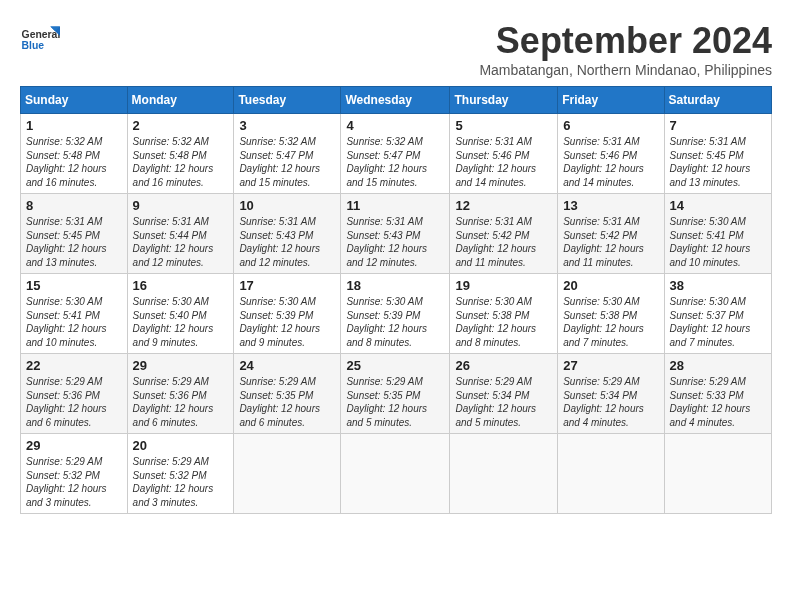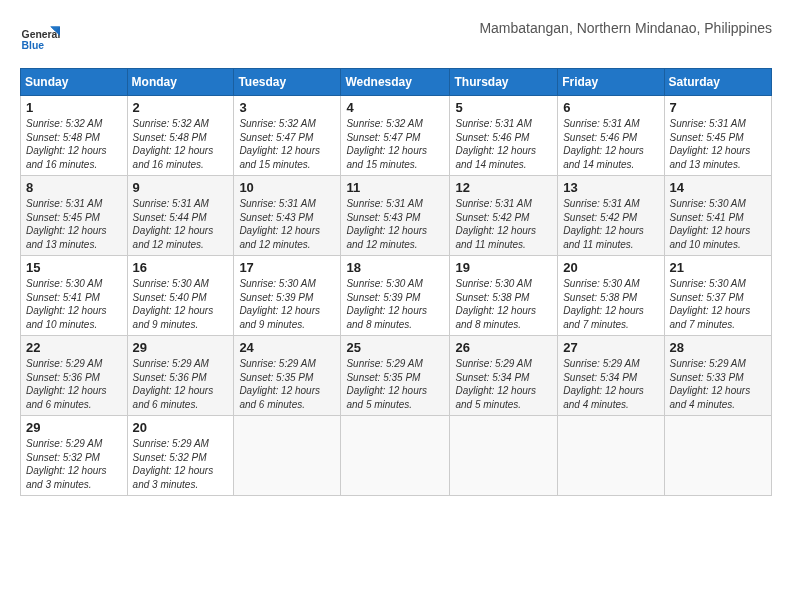--- a/index.html
+++ b/index.html
@@ -87,20 +87,21 @@
 <div class="header-section">
   <div class="logo">
     <svg class="logo-icon" viewBox="0 0 50 50" xmlns="http://www.w3.org/2000/svg">
       <text x="2" y="22" font-size="13" font-weight="bold" fill="#333">General</text>
       <text x="2" y="36" font-size="13" font-weight="bold" fill="#1a6bbf">Blue</text>
       <polygon points="38,8 50,8 50,20" fill="#1a6bbf"></polygon>
       <polygon points="38,8 50,8 44,14" fill="#2176c7"></polygon>
     </svg>
   </div>
   <div class="title-block">
+    <div class="month-title">September 2024</div>
     <div class="location-title">Mambatangan, Northern Mindanao, Philippines</div>
   </div>
 </div>
 
 <table class="calendar-table">
   <thead>
     <tr id="header-row">
         <th>Sunday</th>
         <th>Monday</th>
         <th>Tuesday</th>
@@ -250,21 +251,21 @@
 and 8 minutes.</div>
         </td>
         <td>
           <span class="day-number">20</span>
           <div class="cell-info">Sunrise: 5:30 AM
 Sunset: 5:38 PM
 Daylight: 12 hours
 and 7 minutes.</div>
         </td>
         <td>
-          <span class="day-number">21</span>
+          <span class="day-number">38</span>
           <div class="cell-info">Sunrise: 5:30 AM
 Sunset: 5:37 PM
 Daylight: 12 hours
 and 7 minutes.</div>
         </td>
       </tr>
       <tr>
         <td>
           <span class="day-number">22</span>
           <div class="cell-info">Sunrise: 5:29 AM

